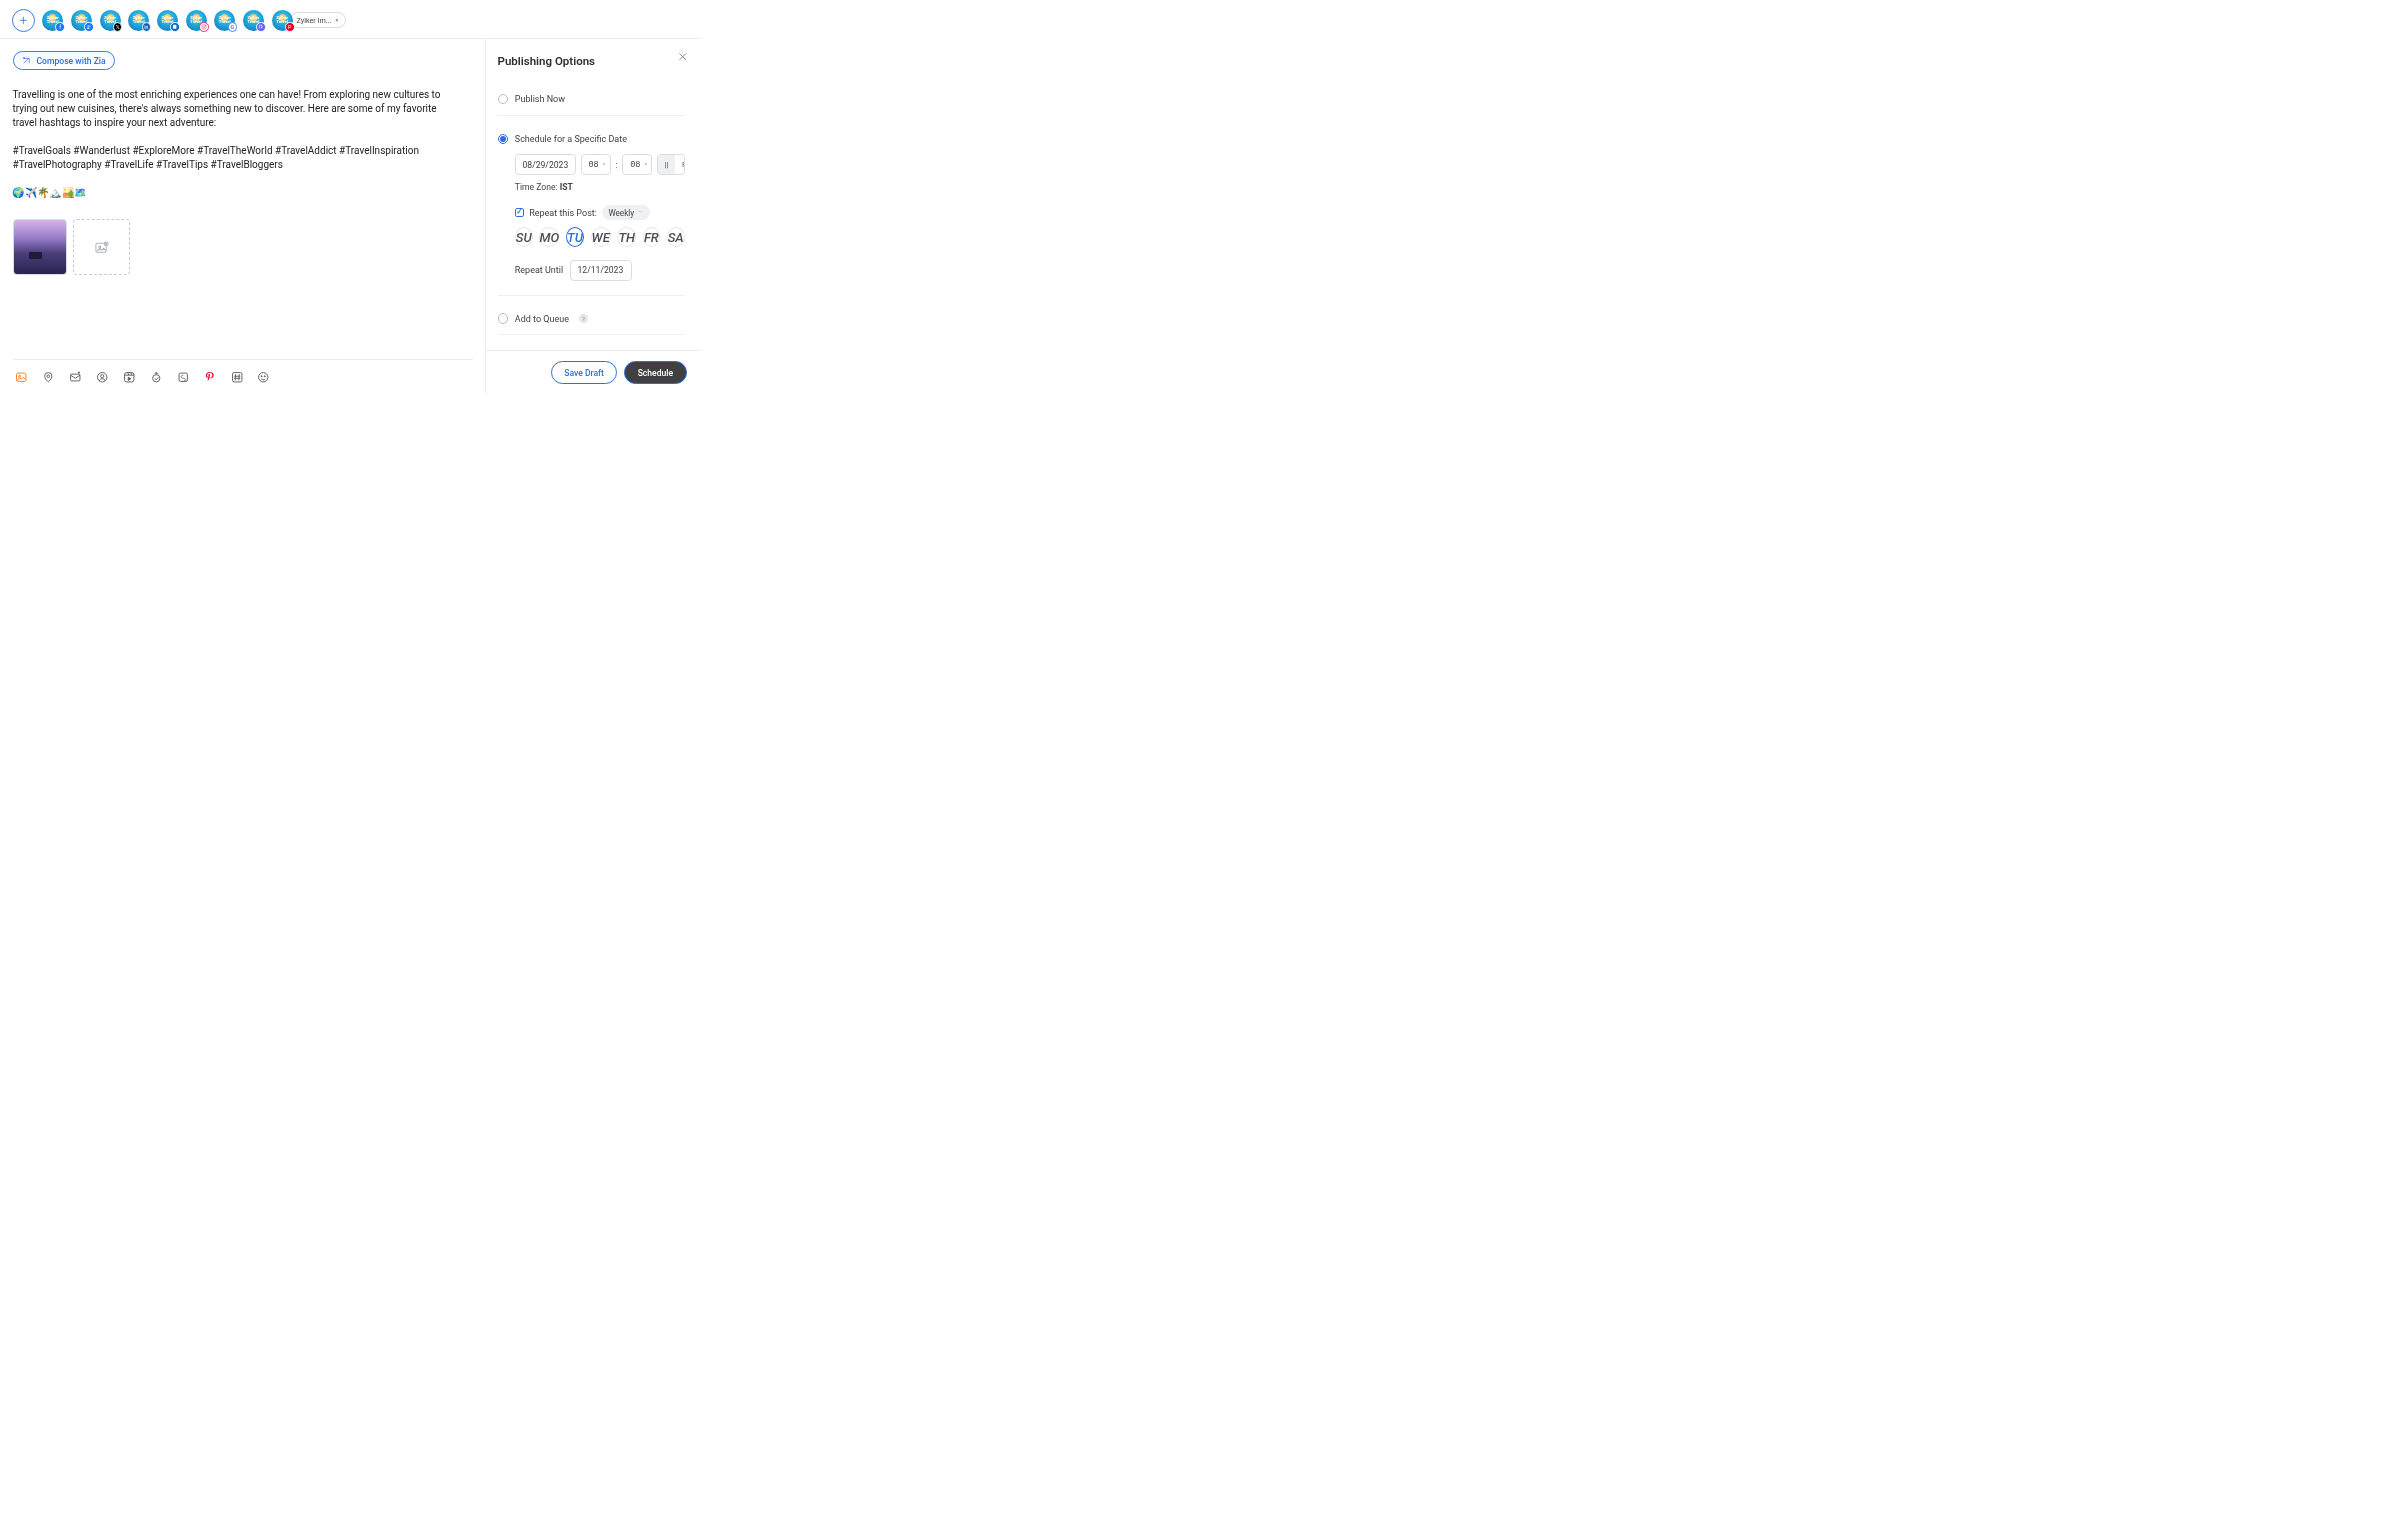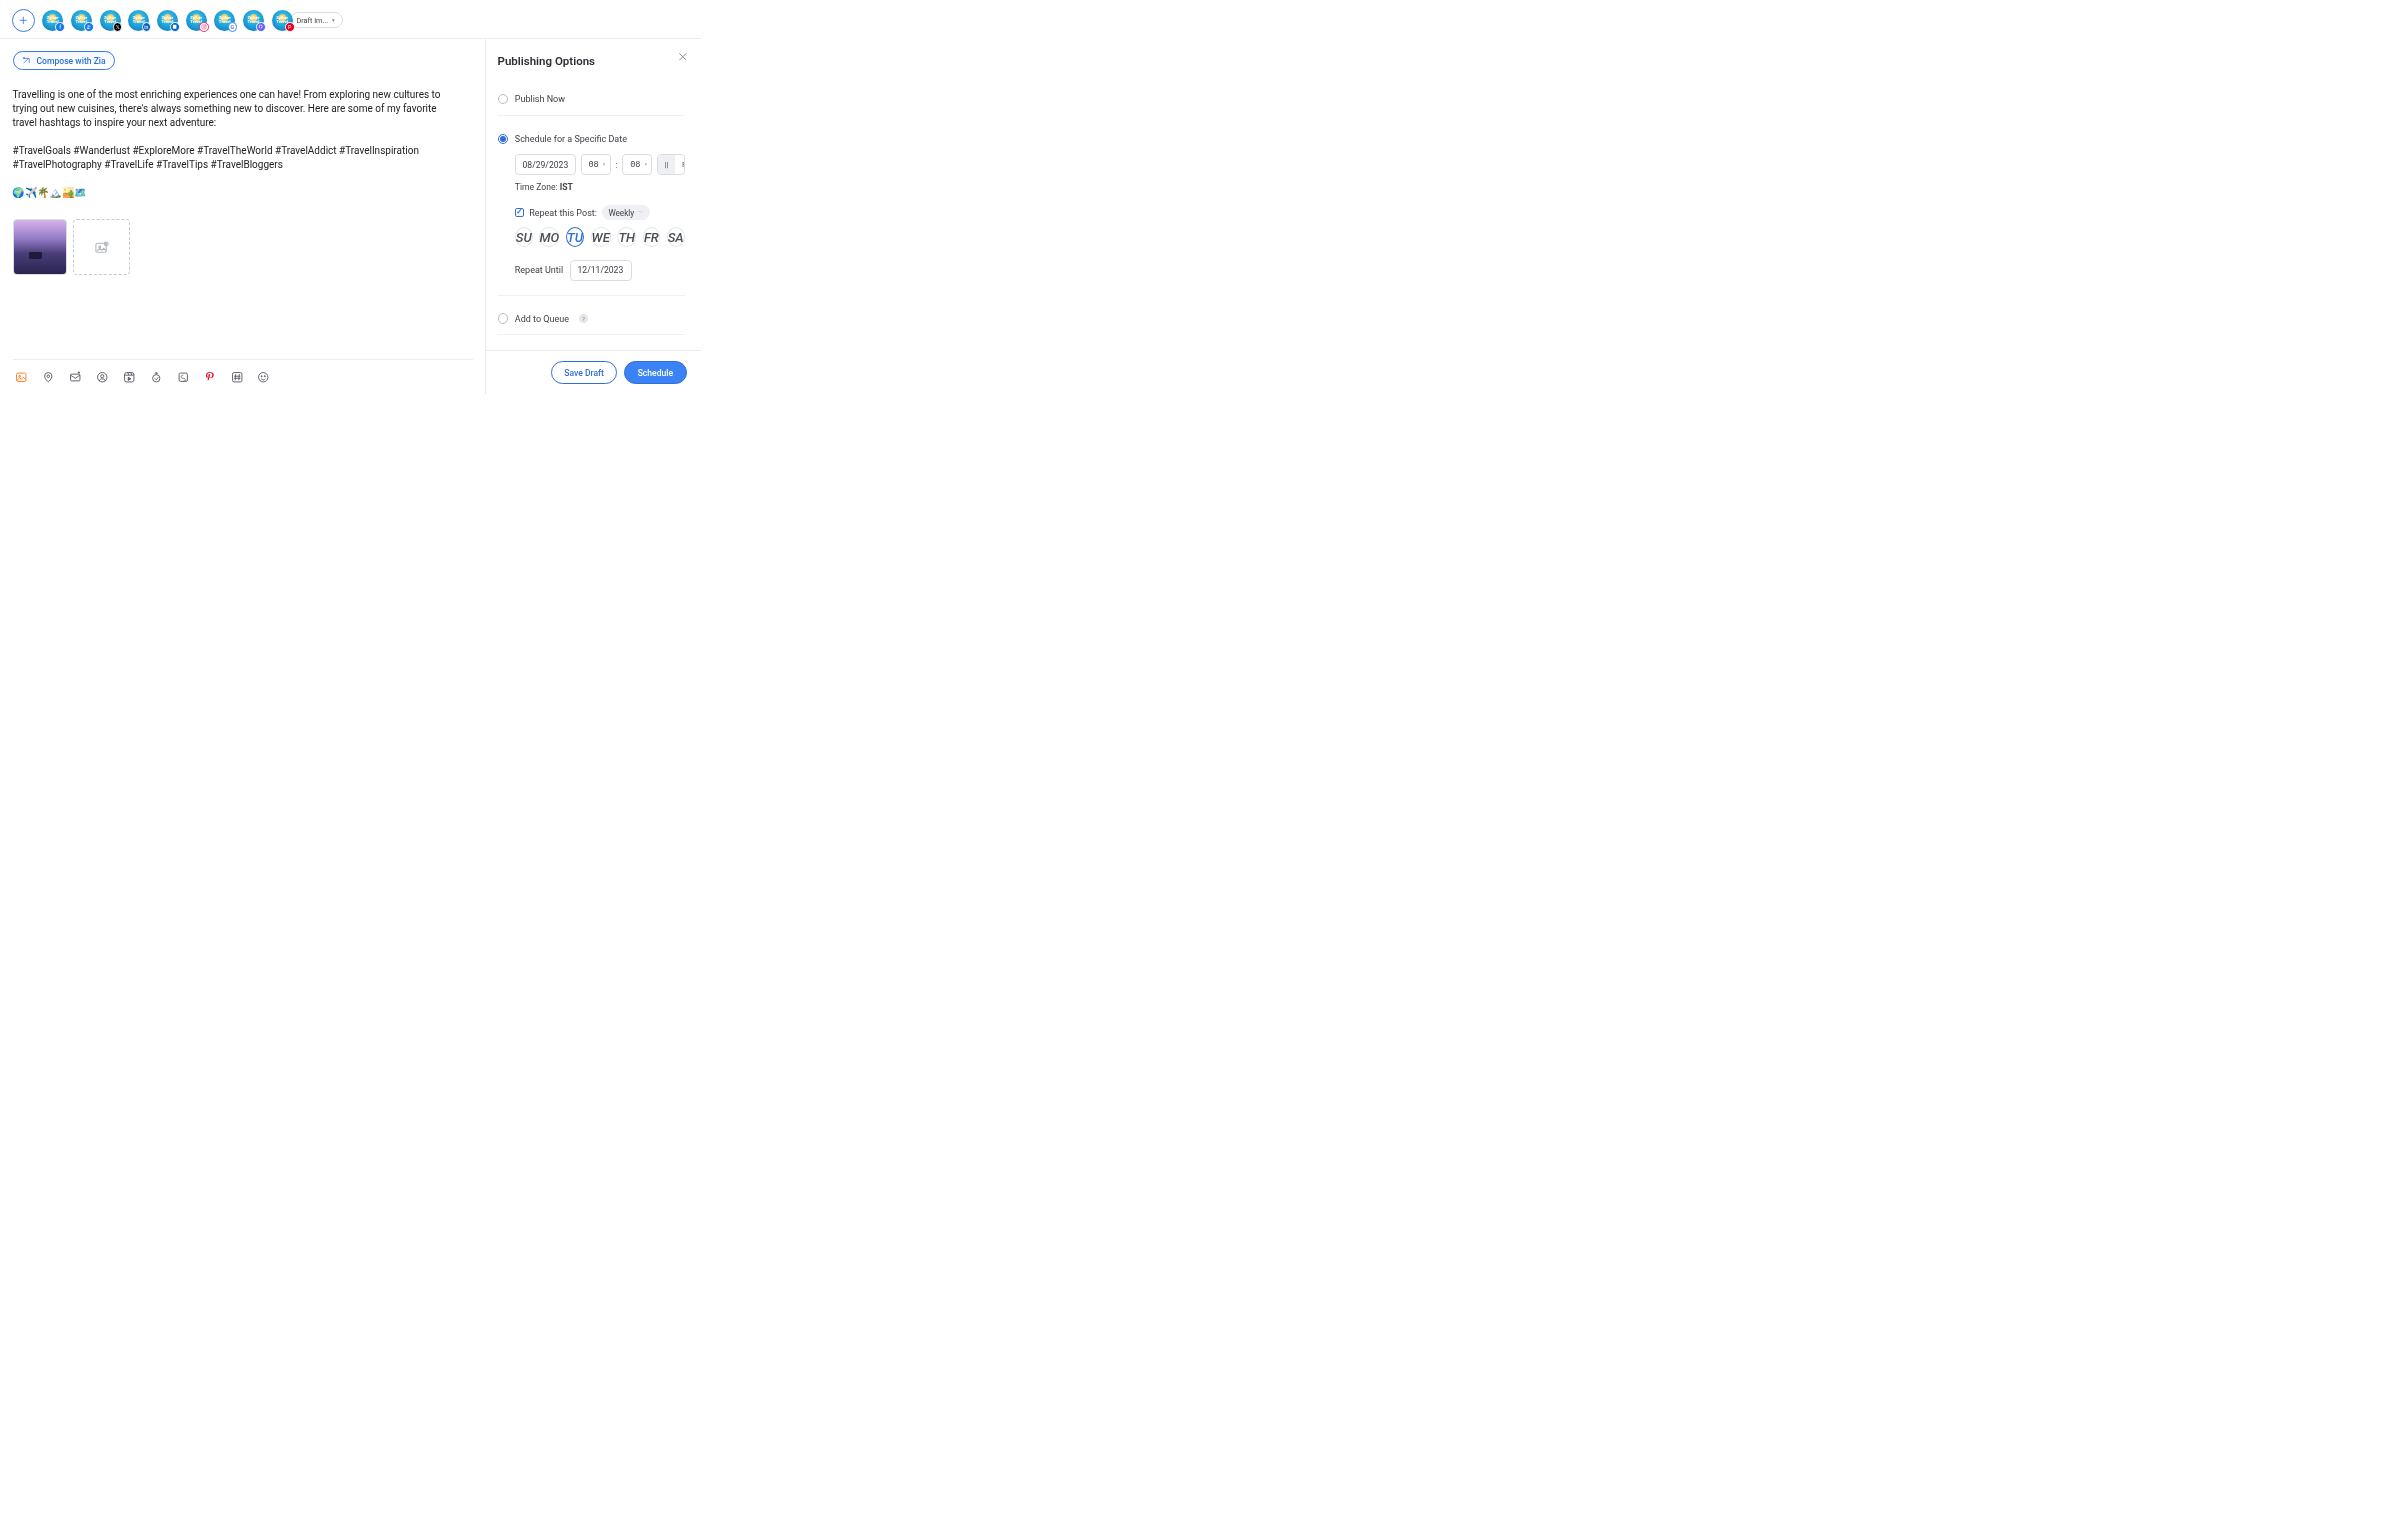--- a/index.html
+++ b/index.html
@@ -162,21 +162,21 @@
 .help{width:8.6px;height:8.6px;border-radius:50%;background:#e3e6ea;color:#888;font-size:5.8px;display:inline-flex;align-items:center;justify-content:center;margin-left:3.8px;}
 .footer {
   display:flex; justify-content:flex-end; gap:6.7px;
   border-top:0.5px solid #eaecef;
   padding:9.6px 14.4px;
   position:absolute; right:0; bottom:0; width:215px;
   background:#fff;
 }
 .btn{border-radius:11.5px;padding:5.8px 12.5px;font-size:8.6px;font-weight:500;cursor:pointer;}
 .btn-outline{border:0.7px solid #2f6fd8;color:#2f6fd8;background:#fff;}
-.btn-primary{background:#3b82f6;color:#fff;border:0.7px solid #2f6fd8;}
+.btn-primary{background:#404040;color:#fff;border:0.7px solid #2f6fd8;}
 </style>
 </head>
 <body>
 
 <div class="top-row">
   <div class="add-btn">
     <svg width="10.6" height="10.6" viewBox="0 0 24 24" fill="none" stroke="currentColor" stroke-width="2">
         <line x1="12" y1="4" x2="12" y2="20"></line>
         <line x1="4" y1="12" x2="20" y2="12"></line>
       </svg>
@@ -251,21 +251,21 @@
     </div>
   </div>
   <div class="channel">
     <div class="channel-avatar">
         <span>Zylker Travel</span>
       </div>
     <div class="channel-badge badge-pin">P</div>
   </div>
 
   <div class="channel-dd">
-    <span>Draft Im...</span>
+    <span>Zylker Im...</span>
     <span style="font-size:4.8px;color:#888;">▼</span>
   </div>
 </div>
 
 <div class="main-area">
 
   <div class="editor-col">
     <div class="compose-btn">
       <svg width="9.6" height="9.6" viewBox="0 0 24 24" fill="none" stroke="#2f6fd8" stroke-width="1.8">
           <path d="M4 18L16 6M6 6h12v12"></path>

